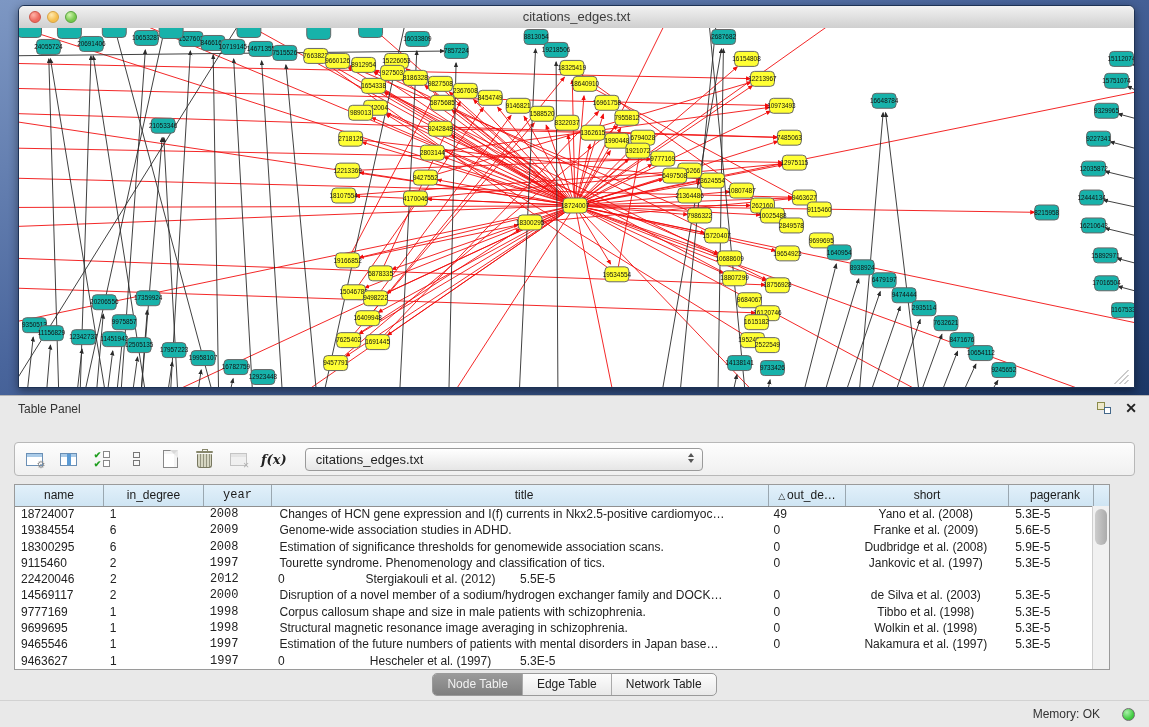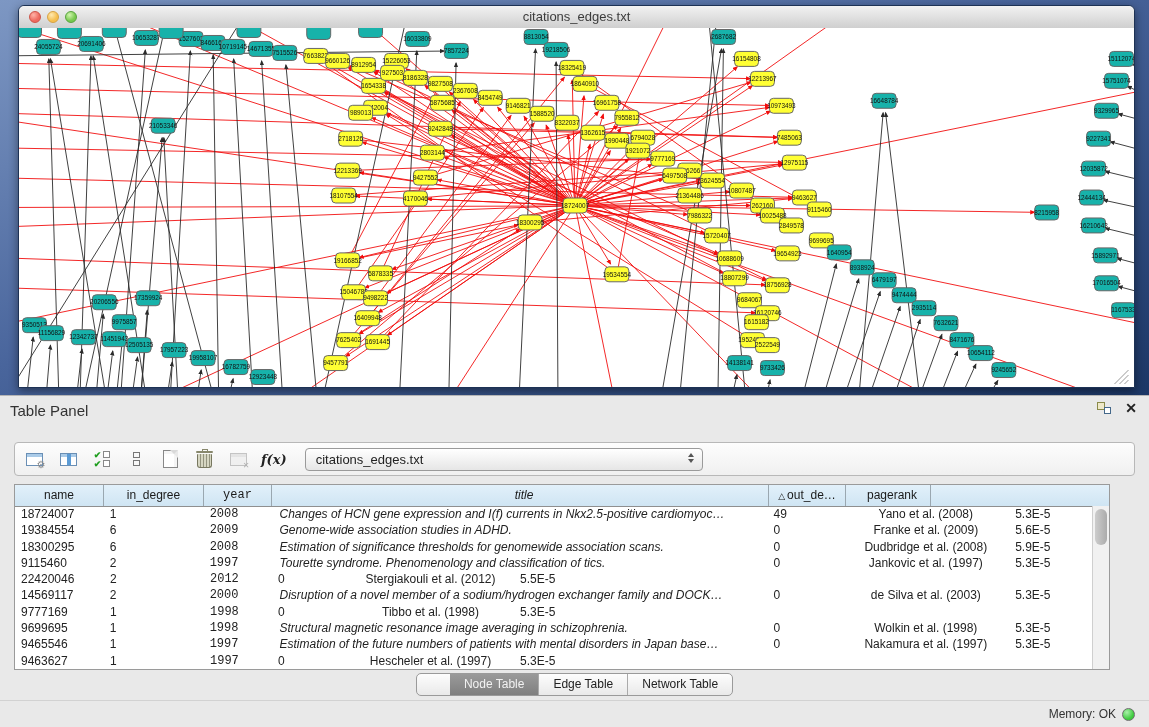--- a/index.html
+++ b/index.html
@@ -11,21 +11,21 @@
   .titlebar .title{position:absolute;left:0;right:0;top:3px;text-align:center;font-size:13px;color:#3c3c3c;}
   .tl{position:absolute;top:5px;width:12px;height:12px;border-radius:50%;box-sizing:border-box;}
   .tl.red{left:10px;background:radial-gradient(circle at 35% 30%,#ffb3a7,#ee6a5f 60%);border:1px solid #ce5347;}
   .tl.yellow{left:28px;background:radial-gradient(circle at 35% 30%,#ffe9b0,#f5bf4f 60%);border:1px solid #d6a243;}
   .tl.green{left:46px;background:radial-gradient(circle at 35% 30%,#d2f5b0,#78c94f 60%);border:1px solid #58a33e;}
   .canvas{position:absolute;left:0;top:22px;width:1115px;height:360px;background:#fff;}
   svg text{font-family:"Liberation Sans",sans-serif;}
   
   .bottom{position:absolute;left:0;top:395px;width:1149px;height:332px;background:#e9e9e9;border-top:1px solid #b5b5b5;}
   .panel-header{position:absolute;left:0;top:0;right:0;height:26px;}
-  .panel-title{position:absolute;left:10px;top:6px;font-size:15px;color:#333;}
+  .panel-title{position:absolute;left:18px;top:6px;font-size:12px;color:#333;}
   .panel-close{position:absolute;right:12px;top:4px;font-size:14px;font-weight:bold;color:#222;cursor:default;}
   .panel-float{position:absolute;right:38px;top:6px;width:14px;height:12px;}
   .panel-float i{position:absolute;box-sizing:border-box;display:block;}
   .panel-float i:first-child{left:0;top:0;width:8px;height:8px;border:1.5px solid #8a8a4a;background:#efe9c9;}
   .panel-float i:last-child{right:0;bottom:0;width:7px;height:7px;border:1.5px solid #44688a;background:#fff;}
   .toolbar{position:absolute;left:14px;top:46px;width:1121px;height:34px;background:linear-gradient(#fdfdfd,#f0f0f0);border:1px solid #b8b8b8;border-radius:4px;box-sizing:border-box;display:flex;align-items:center;}
   .tbtn{width:30px;height:28px;margin-left:4px;display:flex;align-items:center;justify-content:center;position:relative;}
   .mini-table{width:17px;height:13px;border:1px solid #6a8fb5;background:linear-gradient(#aacbe8 0 3px,#ffffff 3px),#fff;position:relative;box-sizing:border-box;}
   .mini-table .col-hl{position:absolute;left:6px;top:0;bottom:0;width:4px;background:#5b9bd5;}
   .gear{position:absolute;right:-4px;bottom:-5px;font-size:10px;color:#8a8a8a;line-height:10px;}
@@ -53,35 +53,35 @@
   .tablewrap{position:absolute;left:14px;top:88px;width:1096px;height:186px;background:#fff;border:1px solid #9a9a9a;box-sizing:border-box;overflow:hidden;}
   .thead{display:flex;height:21px;border-bottom:1px solid #8f8f8f;background:linear-gradient(#e2f0fa,#cfe5f3);}
   .hcell{box-sizing:border-box;border-right:1px solid #9aa7b0;font-size:12px;color:#1a1a1a;text-align:center;line-height:20px;overflow:hidden;white-space:nowrap;}
   .hcell .sort{font-size:9px;margin-right:2px;}
   .trows{position:absolute;left:0;top:21px;right:17px;bottom:0;overflow:hidden;}
   .trow{display:flex;height:16.3px;line-height:16.3px;font-size:12px;color:#222;}
   .cell{box-sizing:border-box;overflow:hidden;white-space:nowrap;padding-left:6px;}
   .c-name{width:89px;}
   .c-in_degree{width:100px;}
   .c-year{width:68px;font-family:Liberation Mono, monospace;}
-  .c-title{width:497px;padding-left:8px;font-style:italic;}
+  .c-title{width:497px;padding-left:8px;}
   .c-out_degree{width:77px;}
   .c-short{width:163px;text-align:center;padding-left:0;}
   .c-pagerank{width:85px;padding-left:8px;}
   .vscroll{position:absolute;right:0;top:21px;bottom:0;width:17px;background:#f1f1f1;border-left:1px solid #cfcfcf;box-sizing:border-box;}
   .vthumb{position:absolute;left:2px;right:2px;top:3px;height:36px;border-radius:7px;background:linear-gradient(90deg,#cdcdcd,#ababab);}
   
   .tabbar{position:absolute;left:0;right:0;top:277px;display:flex;justify-content:center;}
-  .seg{display:inline-flex;border:1px solid #9a9a9a;border-radius:5px;overflow:hidden;background:linear-gradient(#fdfdfd,#e9e9e9);padding-left:33px;}
+  .seg{display:inline-flex;border:1px solid #9a9a9a;border-radius:5px;overflow:hidden;background:linear-gradient(#fdfdfd,#e9e9e9);}
   .seg .tab{padding:2px 14px 3px;font-size:12px;color:#222;border-right:1px solid #aaa;line-height:16px;}
   .seg .tab:last-child{border-right:none;}
   .seg .tab.active{background:linear-gradient(#9a9a9a,#7f7f7f);color:#f2f2f2;}
   
   .statusbar{position:absolute;left:0;right:0;bottom:0;height:27px;border-top:1px solid #d2d2d2;}
-  .memory{position:absolute;right:14px;top:6px;display:flex;align-items:center;gap:6px;font-size:12px;color:#333;}
+  .memory{position:absolute;right:14px;top:6px;display:flex;align-items:center;gap:22px;font-size:12px;color:#333;}
   .memdot{width:13px;height:13px;border-radius:50%;border:1px solid #6d6d6d;box-sizing:border-box;background:radial-gradient(circle at 35% 30%,#a9f0a9,#35c335 65%);}
 </style>
 </head>
 <body>
 
 <div class="desktop">
   <div class="graph-window">
     <div class="titlebar">
       <span class="tl red"></span>
       <span class="tl yellow"></span>
@@ -838,20 +838,21 @@
     </div>
   </div>
 
   <div class="tablewrap">
     <div class="thead">
       <div class="hcell c-name"><span>name</span></div>
       <div class="hcell c-in_degree"><span>in_degree</span></div>
       <div class="hcell c-year"><span>year</span></div>
       <div class="hcell c-title"><span>title</span></div>
       <div class="hcell c-out_degree"><span class="sort">△</span><span>out_de…</span></div>
+      <div class="hcell c-short"><span>short</span></div>
       <div class="hcell c-pagerank"><span>pagerank</span></div>
     </div>
     <div class="trows" id="rows">
         <div class="trow">
           <div class="cell c-name">18724007</div>
           <div class="cell c-in_degree">1</div>
           <div class="cell c-year">2008</div>
           <div class="cell c-title">Changes of HCN gene expression and I(f) currents in Nkx2.5-positive cardiomyoc…</div>
           <div class="cell c-out_degree">49</div>
           <div class="cell c-short">Yano et al. (2008)</div>
@@ -898,20 +899,21 @@
           <div class="cell c-year">2000</div>
           <div class="cell c-title">Disruption of a novel member of a sodium/hydrogen exchanger family and DOCK…</div>
           <div class="cell c-out_degree">0</div>
           <div class="cell c-short">de Silva et al. (2003)</div>
           <div class="cell c-pagerank">5.3E-5</div>
         </div>
         <div class="trow">
           <div class="cell c-name">9777169</div>
           <div class="cell c-in_degree">1</div>
           <div class="cell c-year">1998</div>
+          <div class="cell c-title">Corpus callosum shape and size in male patients with schizophrenia.</div>
           <div class="cell c-out_degree">0</div>
           <div class="cell c-short">Tibbo et al. (1998)</div>
           <div class="cell c-pagerank">5.3E-5</div>
         </div>
         <div class="trow">
           <div class="cell c-name">9699695</div>
           <div class="cell c-in_degree">1</div>
           <div class="cell c-year">1998</div>
           <div class="cell c-title">Structural magnetic resonance image averaging in schizophrenia.</div>
           <div class="cell c-out_degree">0</div>

